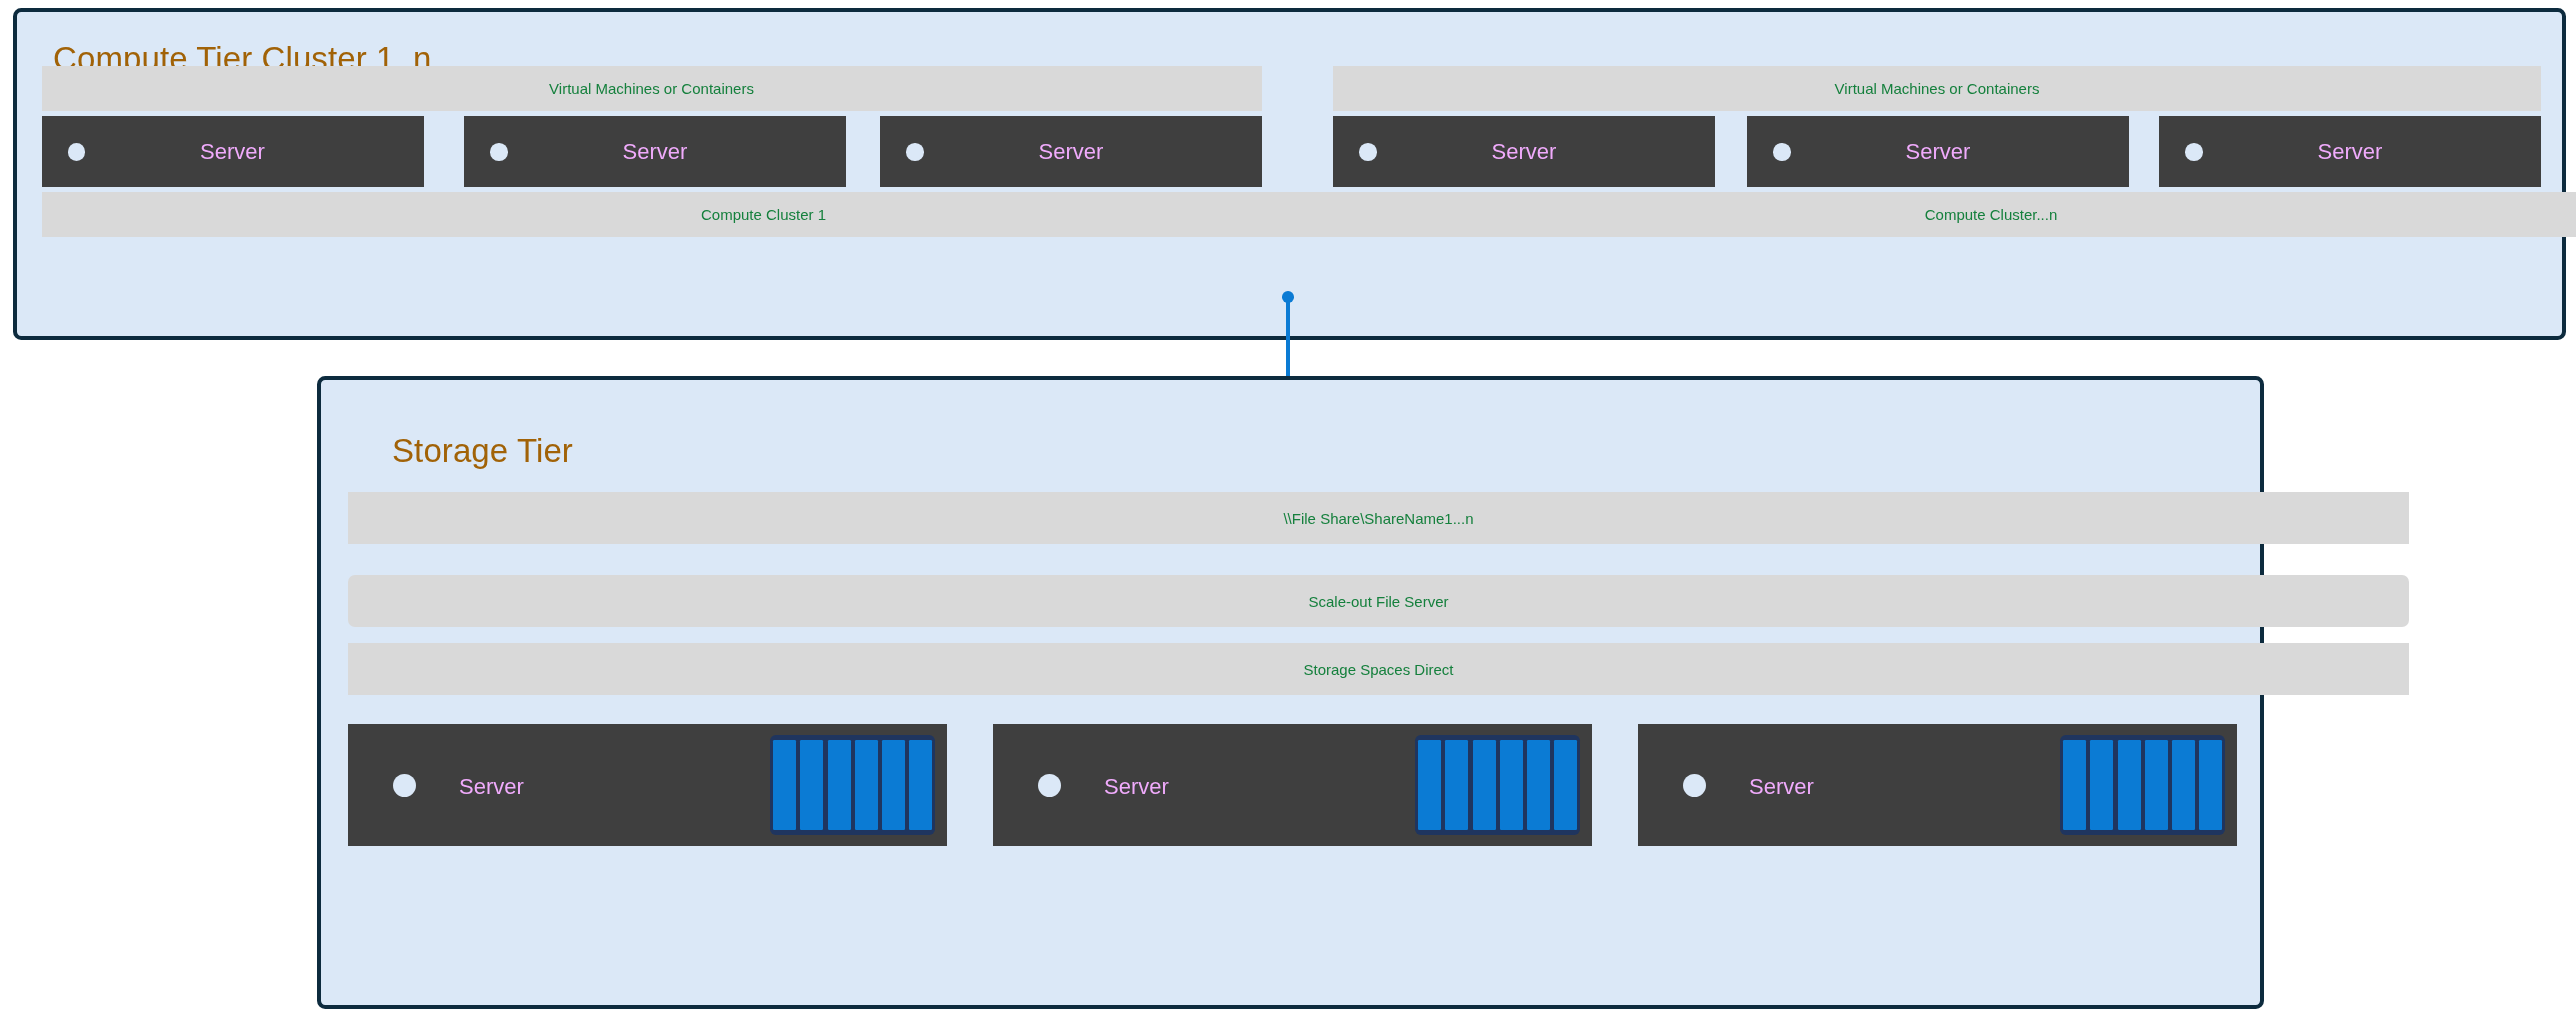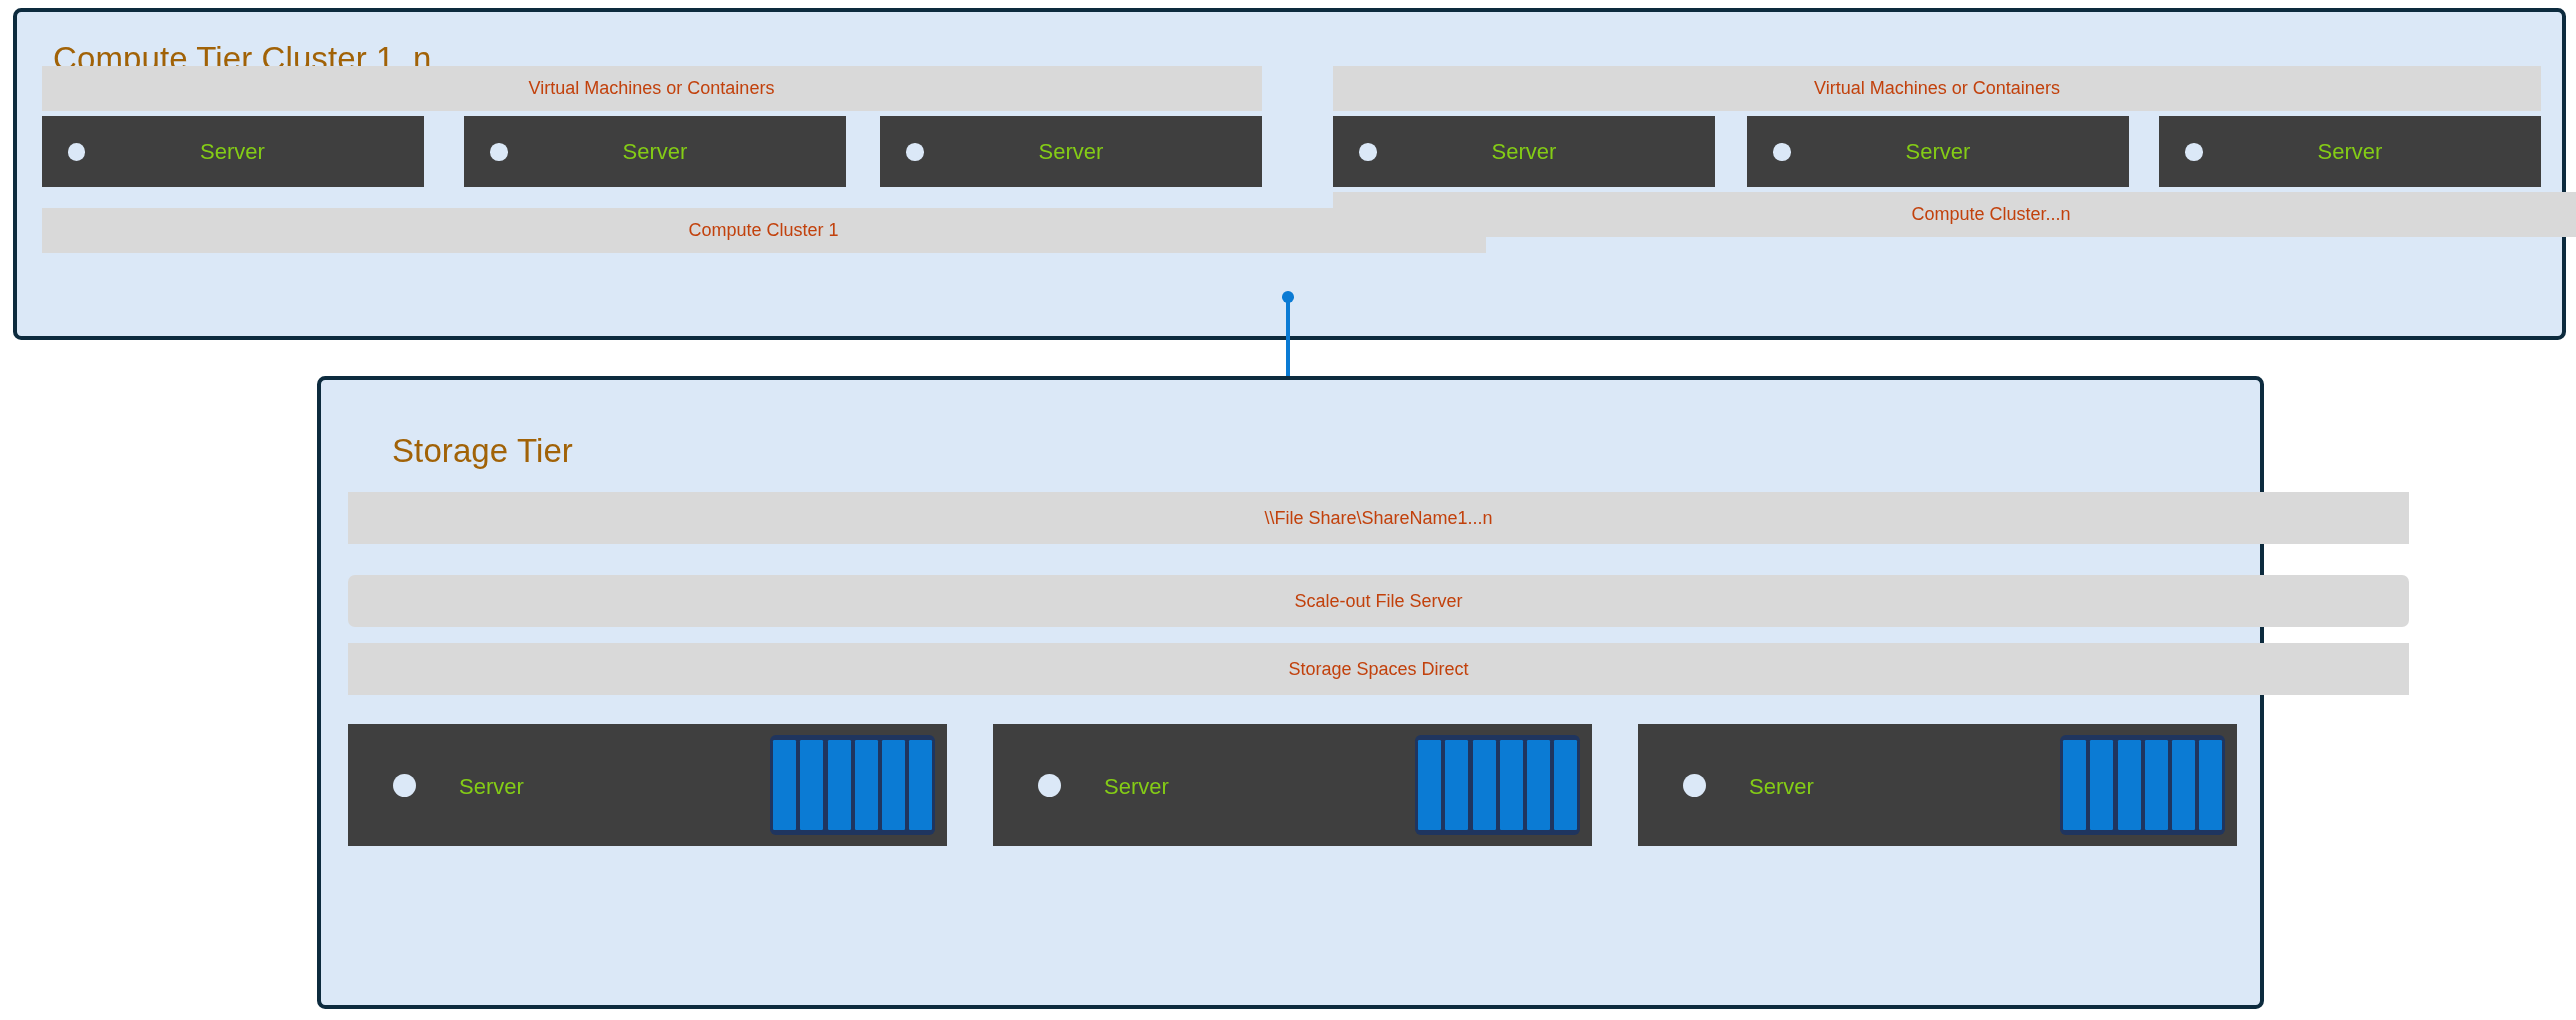--- a/index.html
+++ b/index.html
@@ -52,39 +52,39 @@
   
   .band {
     position: absolute;
     background: #d9d9d9;
     display: flex;
     align-items: center;
     justify-content: center;
     box-sizing: border-box;
   }
   .band-label {
-    font-size: 18px;
-    color: #c2410c;
+    font-size: 15px;
+    color: #15803d;
     white-space: nowrap;
   }
 
   
   .server-box {
     position: absolute;
     background: #3f3f3f;
     box-sizing: border-box;
   }
   .server-led {
     position: absolute;
     background: #dbe8f7;
     border-radius: 50%;
   }
   .server-label {
     position: absolute;
-    color: #84cc16;
+    color: #f0abfc;
     font-size: 22px;
     white-space: nowrap;
   }
 
   .compute-server {
     width: 382px;
     height: 71px;
     top: 0;
   }
   .compute-server .server-led {
@@ -198,21 +198,21 @@
     </div>
     <div class="server-box compute-server" style="left:447px; top:104px;">
       <span class="server-led"></span>
       <span class="server-label">Server</span>
     </div>
     <div class="server-box compute-server" style="left:863px; top:104px;">
       <span class="server-led"></span>
       <span class="server-label">Server</span>
     </div>
 
-    <div class="band" style="left:24.5px; top:180px; width:1444px; height:45px;margin-top:16px;">
+    <div class="band" style="left:24.5px; top:180px; width:1444px; height:45px;">
       <span class="band-label">Compute Cluster 1</span>
     </div>
   </div>
 
   <div>
     <div class="band" style="left:1316px; top:54px; width:1208px; height:45px;">
       <span class="band-label">Virtual Machines or Containers</span>
     </div>
 
     <div class="server-box compute-server" style="left:1316px; top:104px;">

